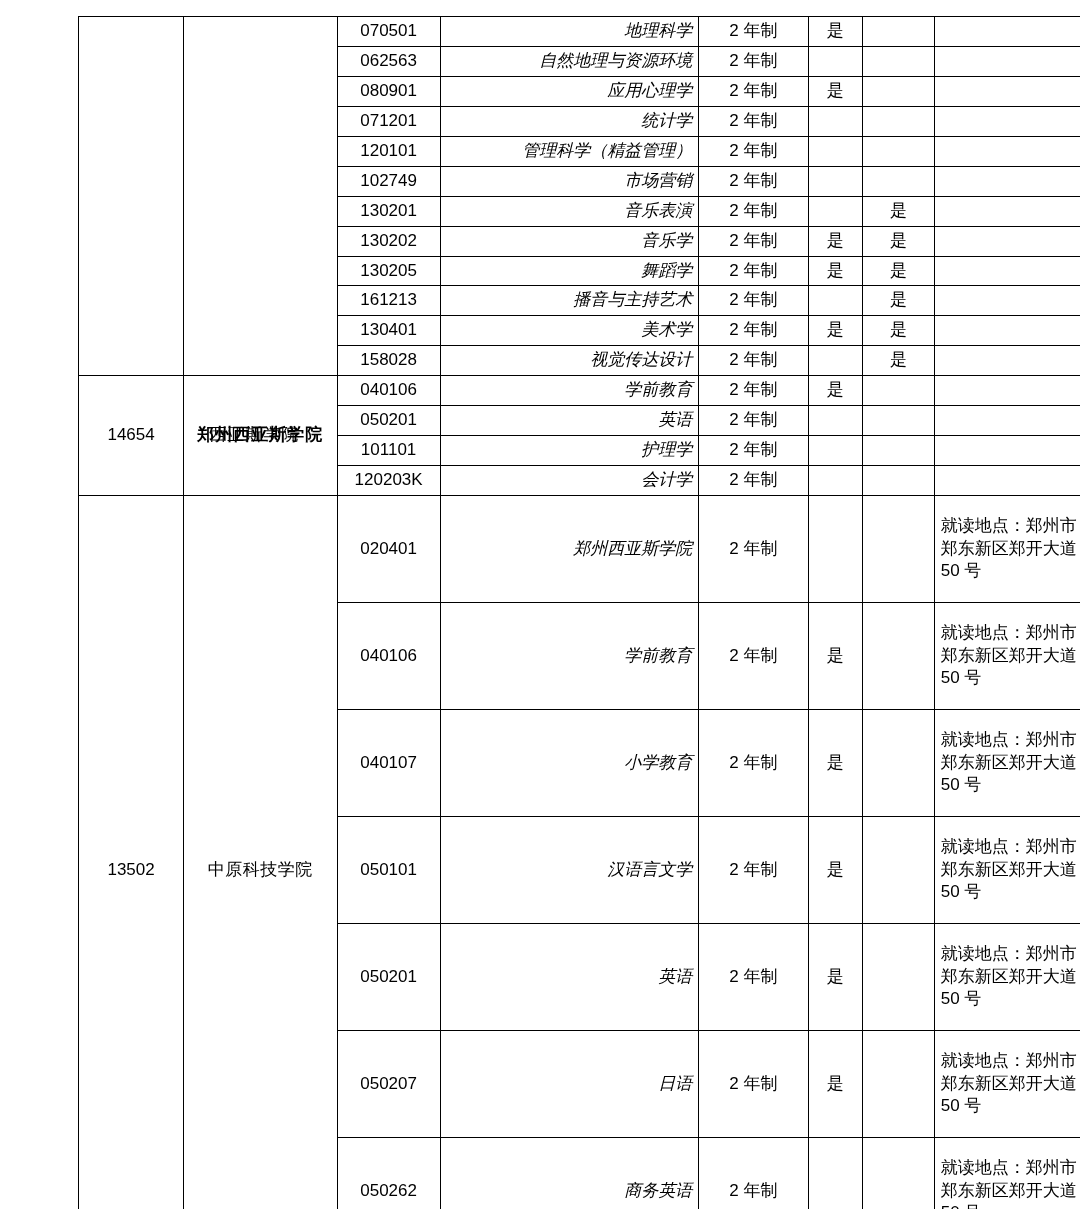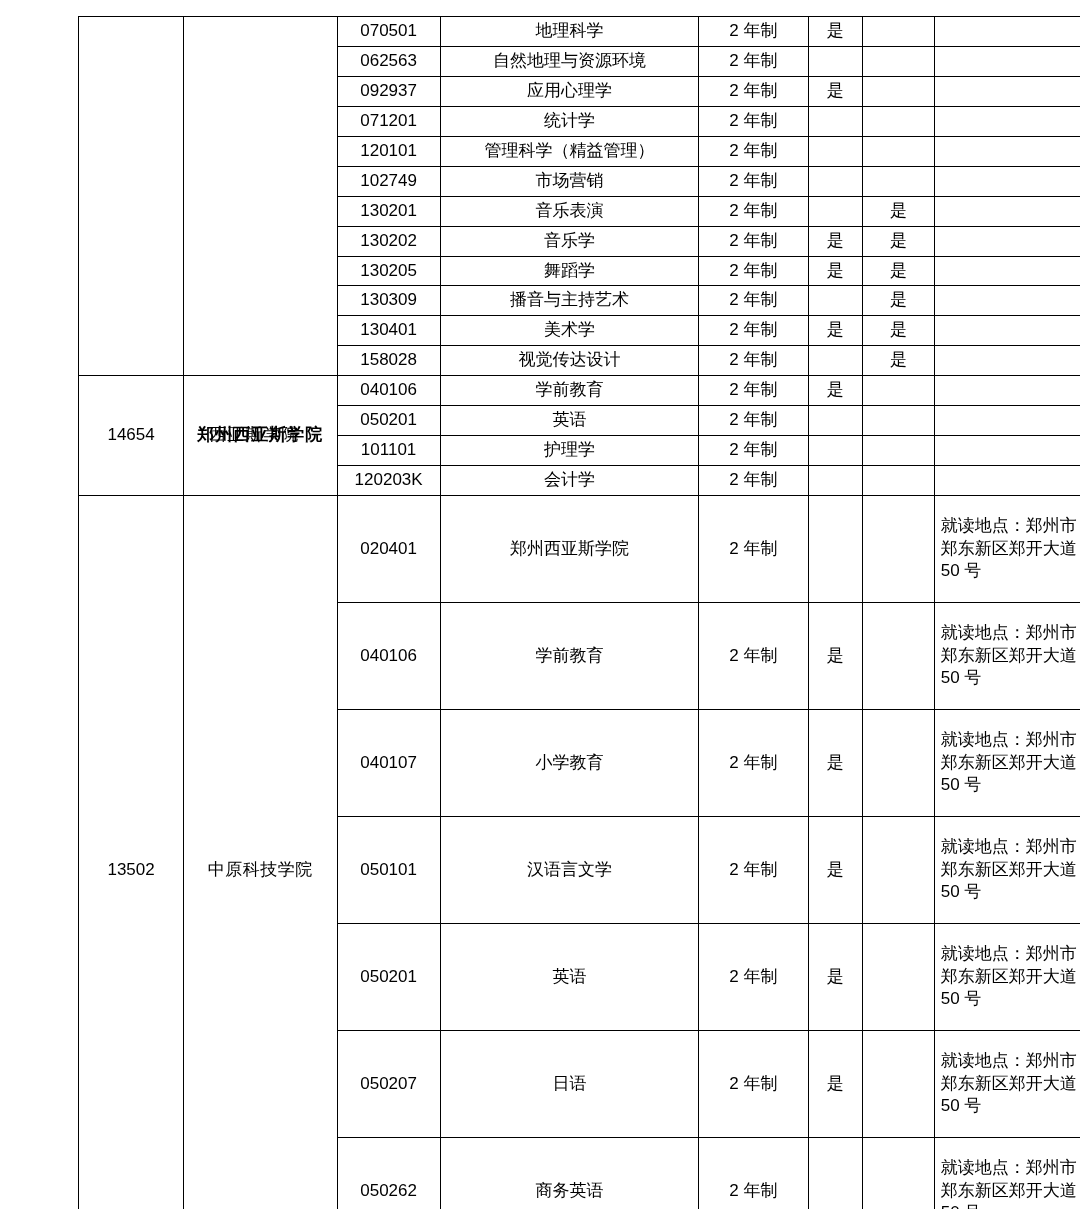--- a/index.html
+++ b/index.html
@@ -43,22 +43,23 @@
   col.c-major     { width: 246px; }
   col.c-length    { width: 104px; }
   col.c-flag1     { width: 52px;  }
   col.c-flag2     { width: 68px;  }
   col.c-note      { width: 142px; }
 
   td.code, td.school, td.majorno, td.length, td.flag {
     text-align: center;
   }
   td.major {
-    text-align: center;
+    text-align: right;
     padding-left: 10px;
+    font-style: italic;
   }
   td.note {
     text-align: left;
     font-size: 17px;
     line-height: 1.32;
     padding: 4px 6px 4px 8px;
   }
   td.school {
     font-size: 17px;
     letter-spacing: 0.5px;
@@ -111,21 +112,21 @@
       </tr>
       <tr>
         <td class="majorno">062563</td>
         <td class="major">自然地理与资源环境</td>
         <td class="length">2 年制</td>
         <td class="flag"></td>
         <td class="flag"></td>
         <td class="note"></td>
       </tr>
       <tr>
-        <td class="majorno">092937</td>
+        <td class="majorno">080901</td>
         <td class="major">应用心理学</td>
         <td class="length">2 年制</td>
         <td class="flag">是</td>
         <td class="flag"></td>
         <td class="note"></td>
       </tr>
       <tr>
         <td class="majorno">071201</td>
         <td class="major">统计学</td>
         <td class="length">2 年制</td>
@@ -167,21 +168,21 @@
       </tr>
       <tr>
         <td class="majorno">130205</td>
         <td class="major">舞蹈学</td>
         <td class="length">2 年制</td>
         <td class="flag">是</td>
         <td class="flag">是</td>
         <td class="note"></td>
       </tr>
       <tr>
-        <td class="majorno">130309</td>
+        <td class="majorno">161213</td>
         <td class="major">播音与主持艺术</td>
         <td class="length">2 年制</td>
         <td class="flag"></td>
         <td class="flag">是</td>
         <td class="note"></td>
       </tr>
       <tr>
         <td class="majorno">130401</td>
         <td class="major">美术学</td>
         <td class="length">2 年制</td>

